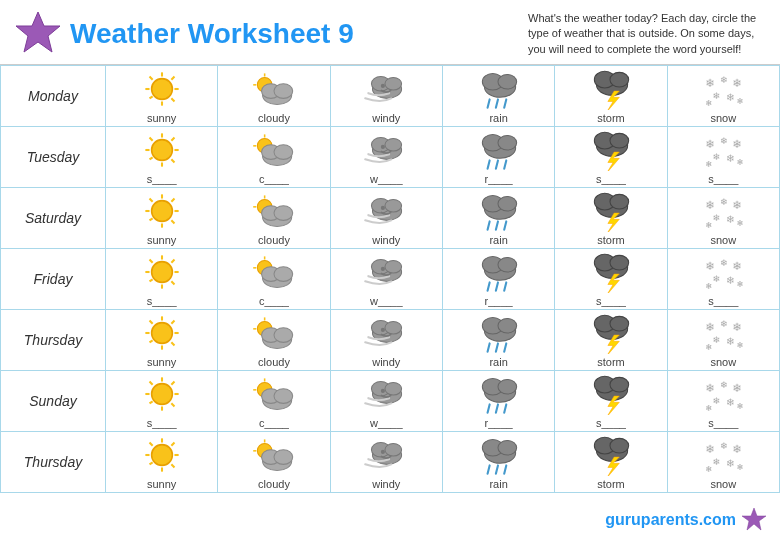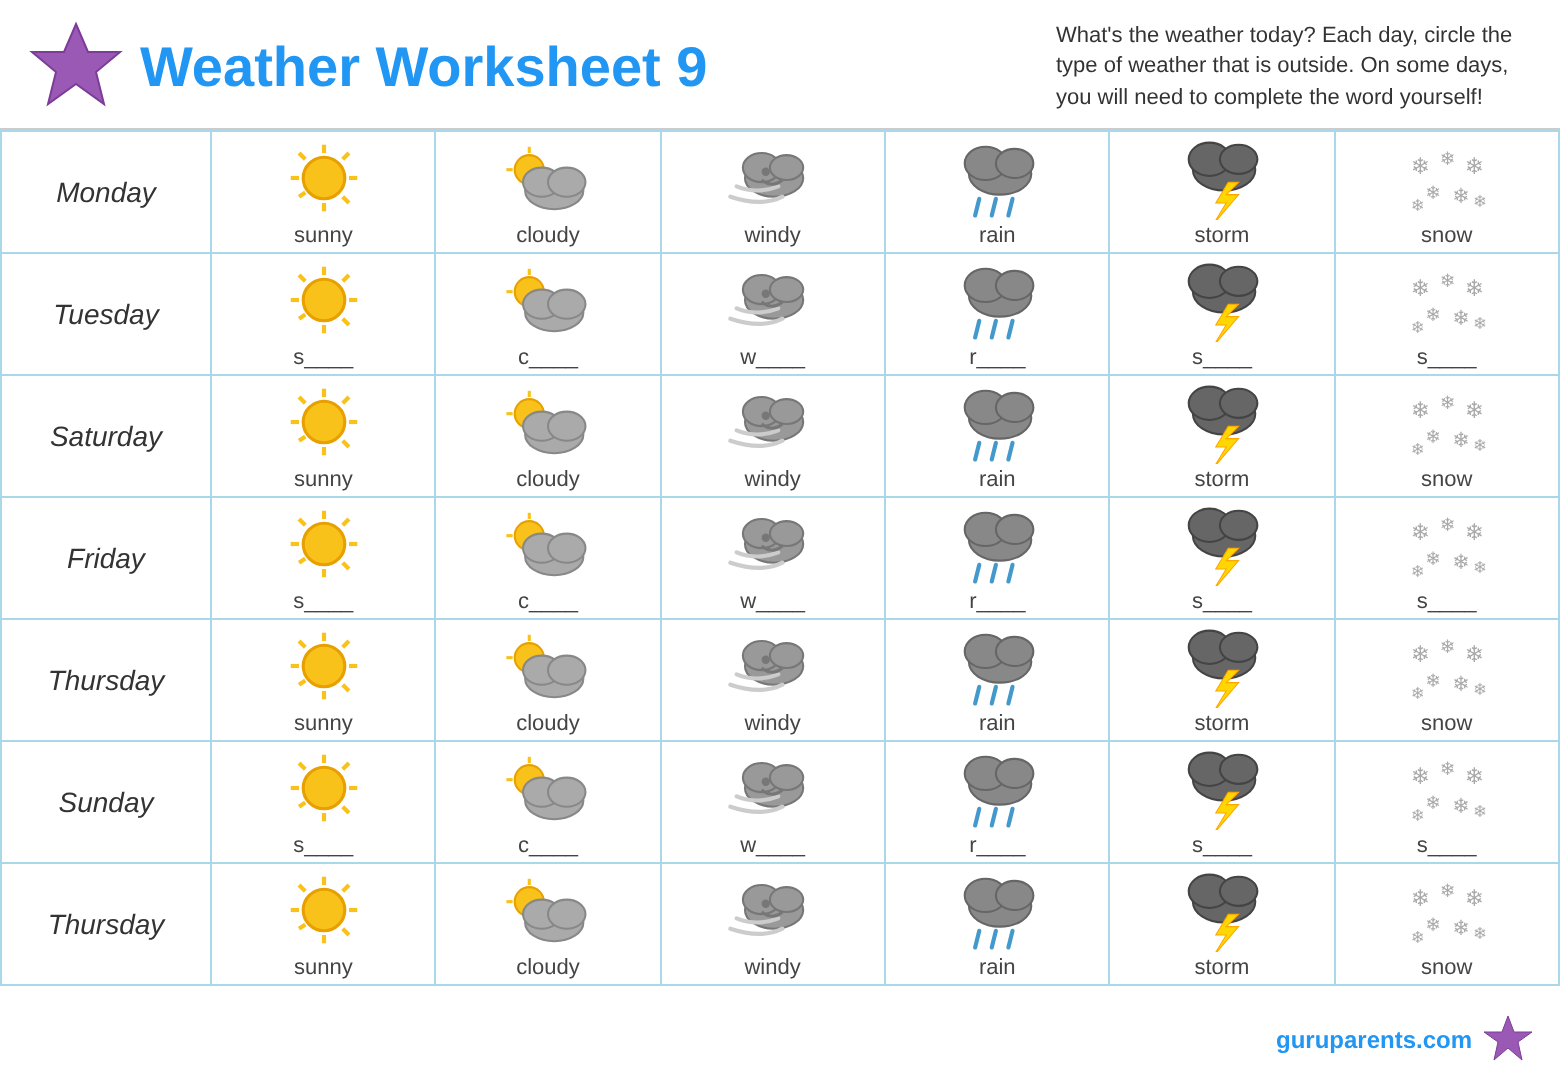--- a/index.html
+++ b/index.html
@@ -90,21 +90,21 @@
       text-align: center;
     }
 
     
     .footer {
       position: absolute;
       bottom: 6px;
       right: 12px;
       display: flex;
       align-items: center;
-      font-size: 12px;
+      font-size: 16px;
       font-weight: bold;
       color: #2196F3;
     }
     .footer-star {
       width: 28px;
       height: 28px;
       margin-left: 4px;
     }
   </style>
 </head>

